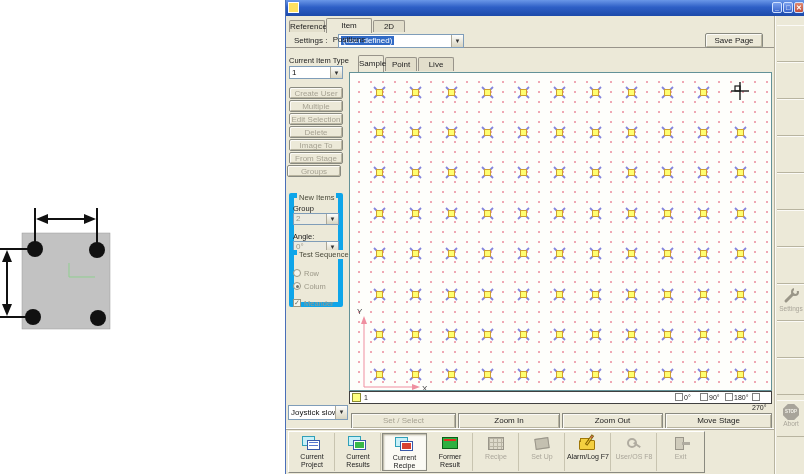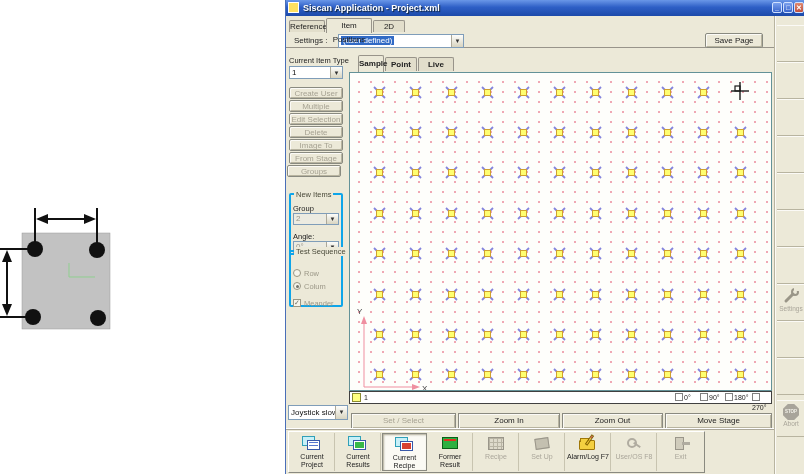--- a/index.html
+++ b/index.html
@@ -38,36 +38,36 @@
   .combo .arrow { position:absolute; right:0; top:0; bottom:0; width:12px;
     background:linear-gradient(180deg,#fdfdfb,#d8d4c0); border-left:1px solid #aca899;
     font-size:6px; text-align:center; line-height:12px; color:#333; }
   .combo.disabled { background:#ecebe1; color:#9a968a; }
   .sel-hi { background:#316ac5; color:#fff; padding:0 2px; }
   .btn3d { position:absolute; background:#ece9d8; font-size:8px; text-align:center; color:#222;
     border:1px solid #898a80; border-radius:2px; box-shadow:inset 1px 1px 0 #fbfaf6, inset -1px -1px 0 #b8b4a0; }
   .btn3d.disabled { color:#a6a292; }
 
   
-  .groupbox { position:absolute; border:2px solid #0ea5e9; border-radius:2px;text-align:center; }
+  .groupbox { position:absolute; border:5px solid #0ea5e9; border-radius:2px;text-align:center; }
   .groupbox .gb-title { position:absolute; top:-5px; left:3px; background:#ece9d8;
     font-size:7.5px; color:#4a4a3a; padding:0 2px; white-space:nowrap; }
   .opt { position:absolute; font-size:7.5px; color:#9c9888; line-height:9px; }
   .radio { display:inline-block; width:8px; height:8px; border:1px solid #9a9684;
     border-radius:50%; background:#f6f4ea; vertical-align:-1px; margin-right:3px; position:relative; }
   .radio.sel::after { content:""; position:absolute; left:2px; top:2px; width:3px; height:3px;
     border-radius:50%; background:#73736a; }
   .chk { display:inline-block; width:8px; height:8px; border:1px solid #9a9684;
     background:#f6f4ea; vertical-align:-1px; margin-right:3px; position:relative; font-size:7px; }
   .chk.sel::after { content:"✓"; position:absolute; left:0px; top:-2px; color:#73736a; }
 
   
   .vtab { position:absolute; top:57px; height:14px; background:#e2decb; border:1px solid #98948a;
     border-bottom:none; font-size:8px; line-height:13px; text-align:center;
-    border-radius:2px 2px 0 0; color:#222;font-weight:bold; }
+    border-radius:2px 2px 0 0; color:#222; }
   .vtab.active { top:55px; height:17px; background:#ece9d8; z-index:3; line-height:15px; }
 
   .gridarea { position:absolute; left:63px; top:72px; width:423px; height:319px;
     background:#fefefb; border:1px solid #639298; z-index:2;
     background-image:radial-gradient(circle,#f0a8b4 0.8px,transparent 1px);
     background-size:12px 10px; background-position:3px 4px; overflow:hidden; }
   .marker { position:absolute; width:13px; height:13px; }
   .marker line { stroke:#8484dc; stroke-width:1.8; }
   .marker rect { fill:#ffff70; stroke:#cfa030; stroke-width:1; }
   .crosshair { position:absolute; width:18px; height:18px; z-index:5; }
@@ -172,21 +172,20 @@
     <line x1="7" y1="64" x2="7" y2="122"></line>
   </g>
   <polygon points="7,60 2,72 12,72" fill="#111"></polygon>
   <polygon points="7,126 2,114 12,114" fill="#111"></polygon>
 </svg>
 
 <div class="window">
 
   <div class="titlebar">
     <div class="app-ico"></div>
-    <div class="ttl">Siscan Application - Project.xml</div>
     <div class="tb-btn" style="left:486px;">_</div>
     <div class="tb-btn" style="left:497px;">□</div>
     <div class="tb-btn close" style="left:508px;">✕</div>
   </div>
 
   <div class="tabrow">
     <div class="tabline"></div>
     <div class="tab" style="left:3px;width:36px;">Reference</div>
     <div class="tab active" style="left:40px;width:46px;">Item Positions</div>
     <div class="tab" style="left:87px;width:32px;">2D Items</div>

